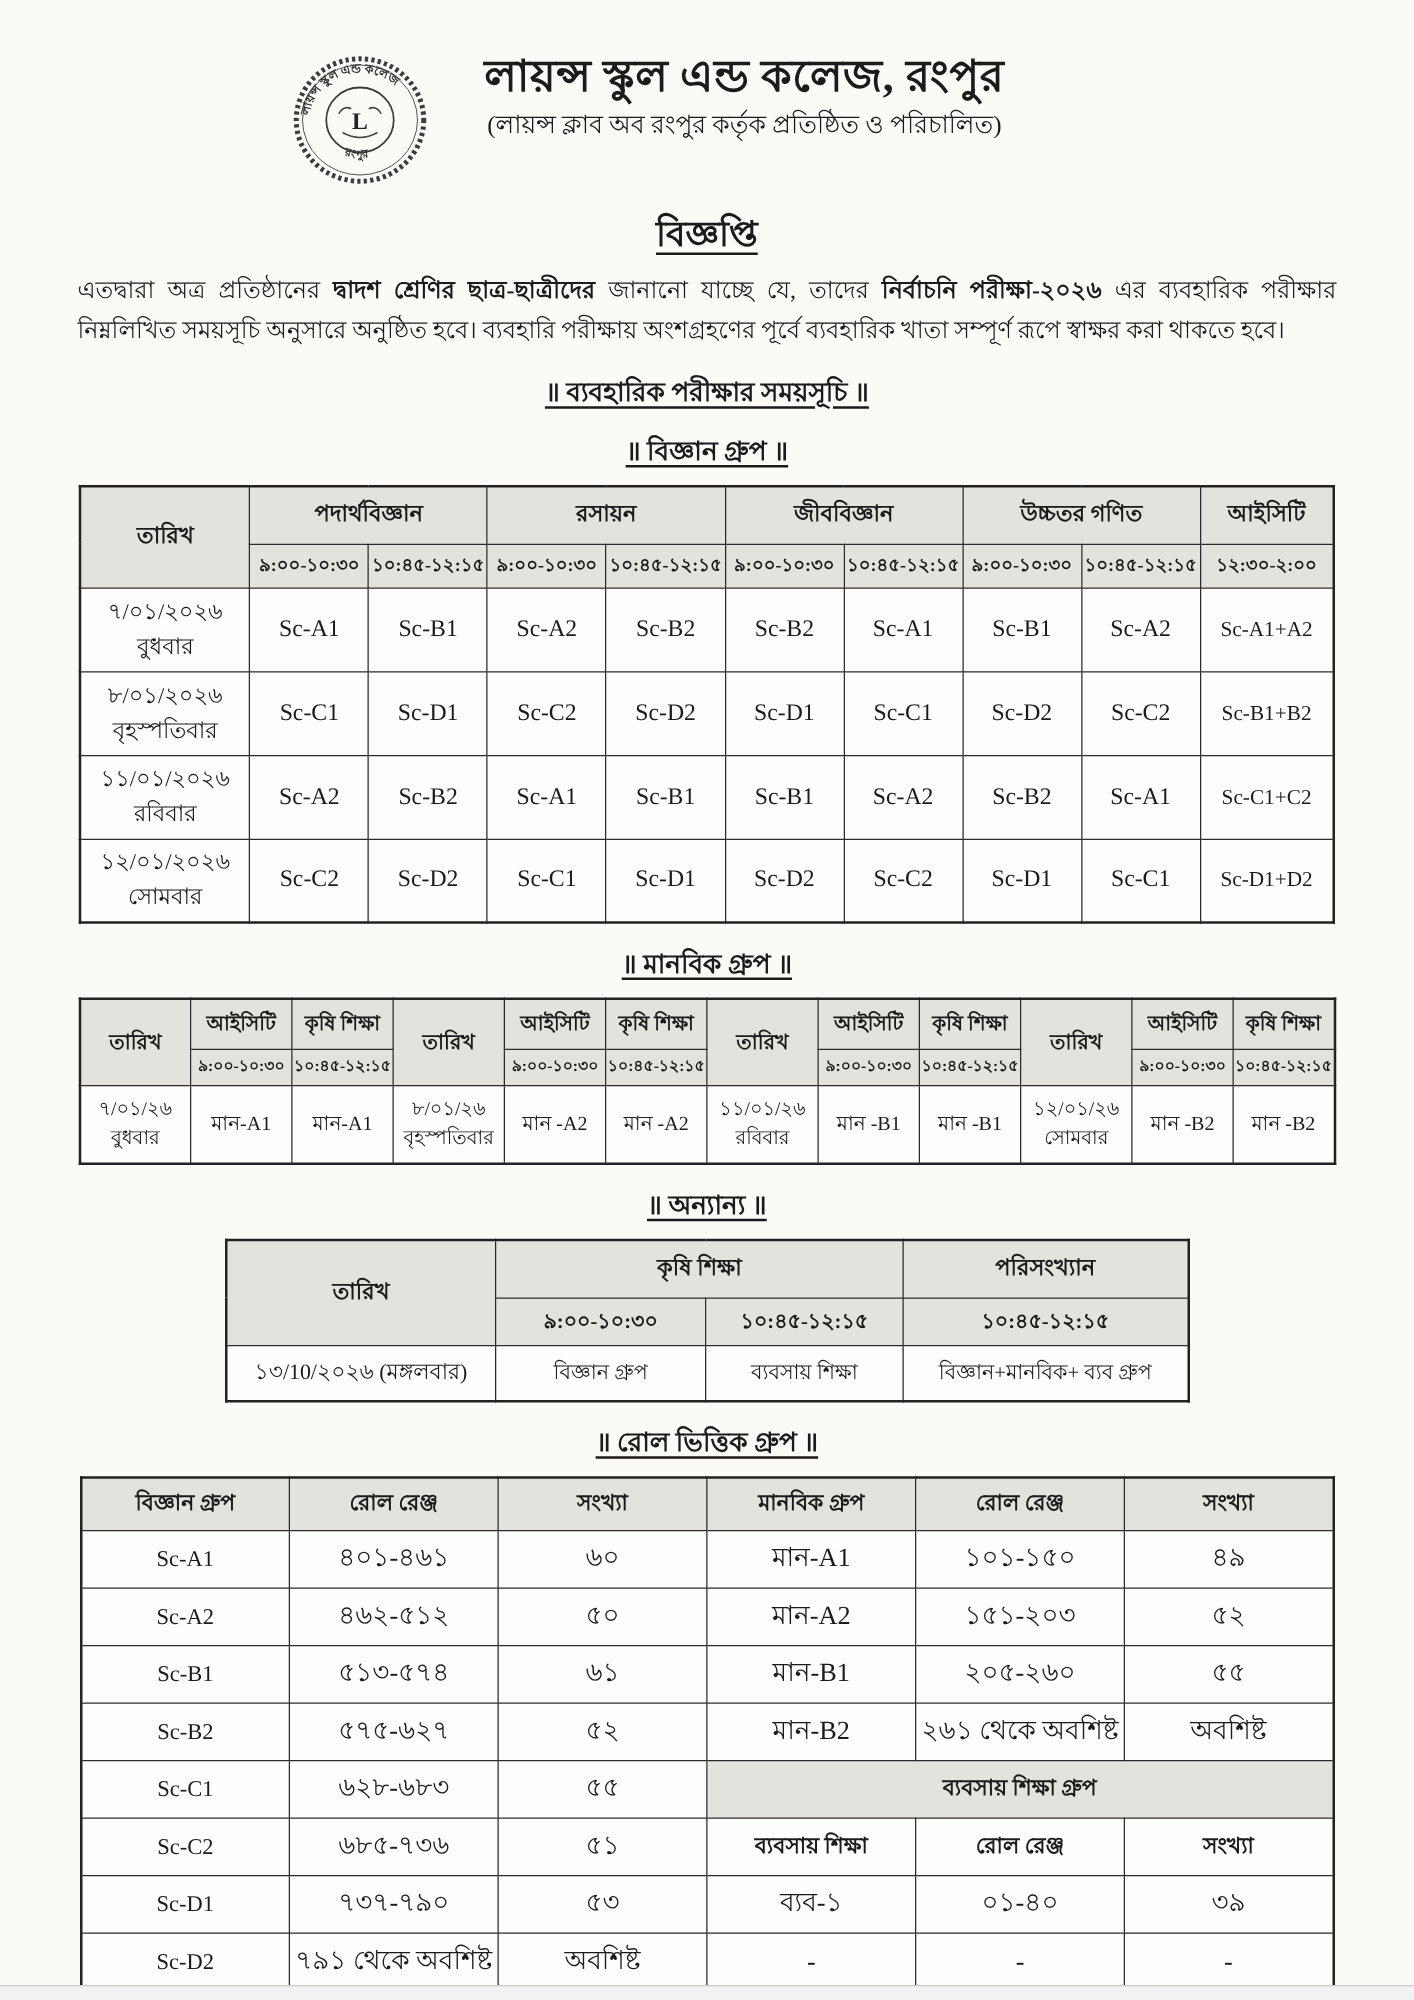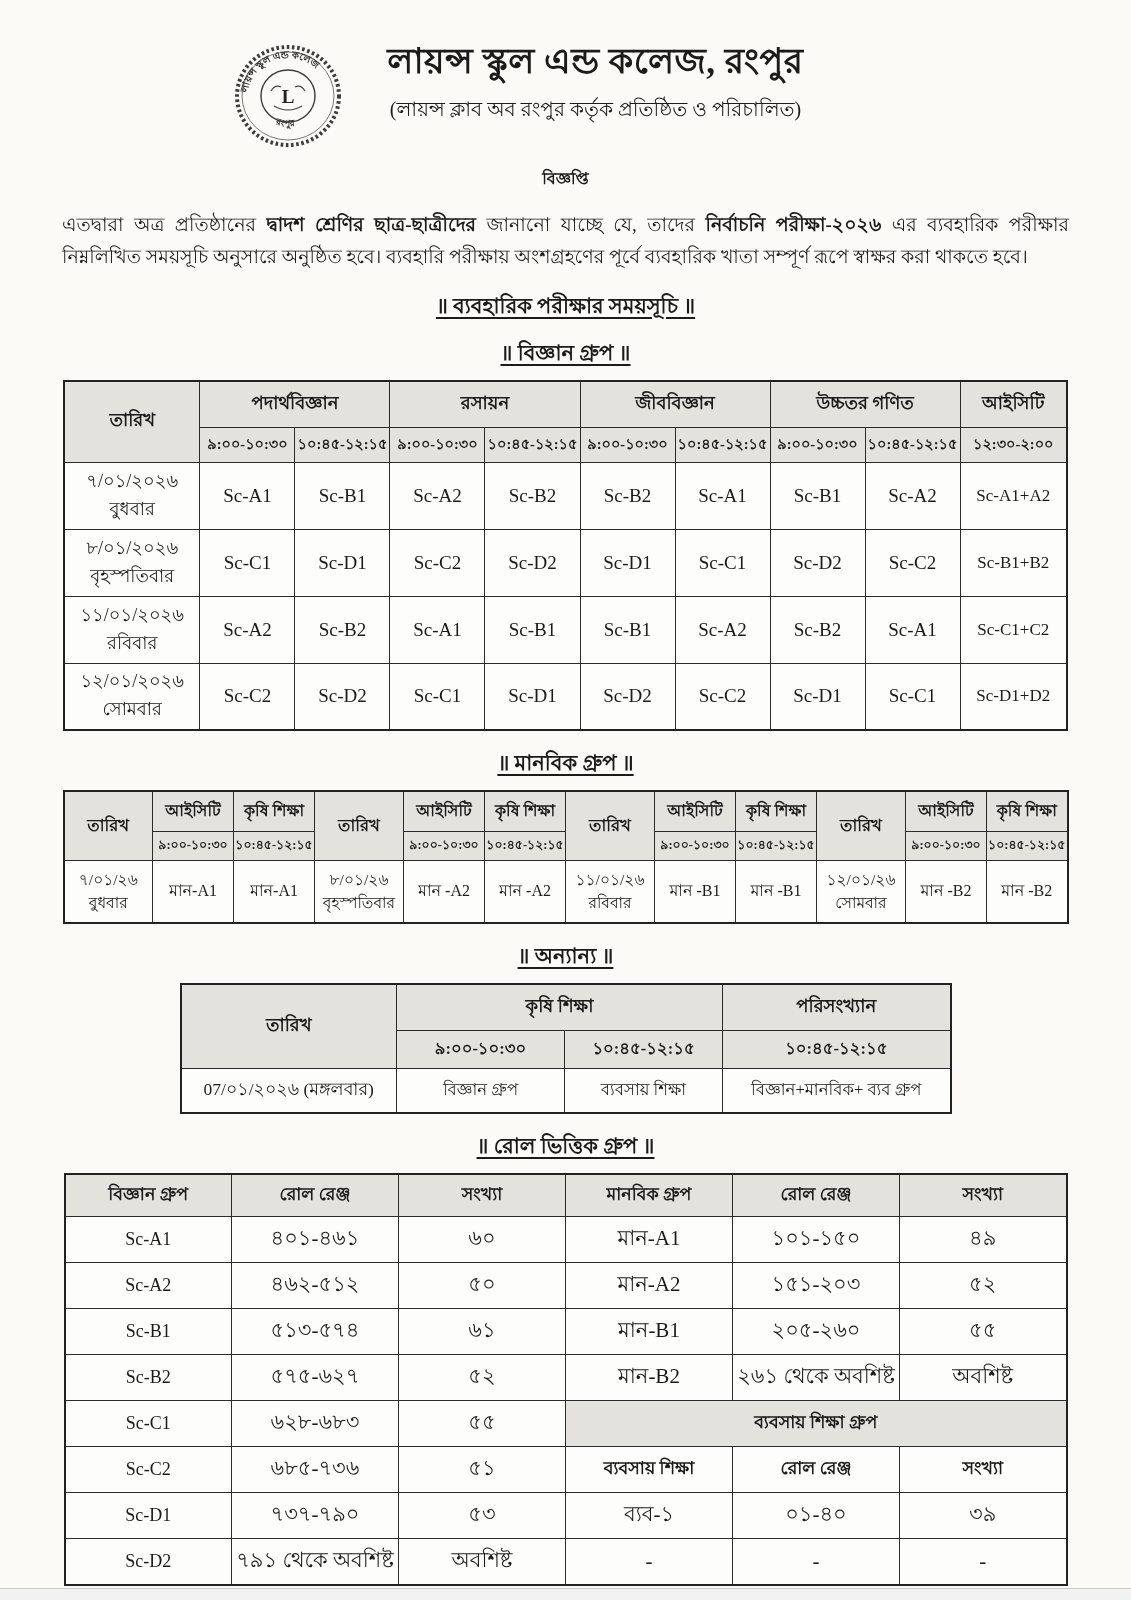--- a/index.html
+++ b/index.html
@@ -10,27 +10,27 @@
     color:#1b1b1b;
   }
   .page { width:1131px; height:1600px; position:relative; background:#fbfaf7; }
   .content { padding:40px 62px 0 62px; }
 
   
   .header { position:relative; height:112px; }
   .logo { position:absolute; left:172px; top:4px; width:108px; height:104px; }
   .head-text { text-align:center; padding-left:60px; }
   .school-name { font-size:35px; font-weight:bold; line-height:1.25; letter-spacing:.5px; }
-  .school-sub { font-size:20px; margin-top:10px; }
-
-  .notice-title { text-align:center; font-size:16px; font-weight:bold; margin-top:14px;
-    text-underline-offset:5px; text-decoration-thickness:1.5px; }
+  .school-sub { font-size:20px; margin-top:0; }
+
+  .notice-title { text-align:center; font-size:28px; font-weight:bold; margin-top:14px;
+    text-decoration:underline; text-underline-offset:5px; text-decoration-thickness:1.5px; }
   .date-line { text-align:right; font-size:19px; margin-top:4px; }
 
-  .intro { font-size:19px; text-align:justify; line-height:1.7; margin-top:16px;font-family:Liberation Serif, serif; }
+  .intro { font-size:19px; text-align:justify; line-height:1.7; margin-top:4px;font-family:Liberation Serif, serif; }
   .bold { font-weight:bold; }
   .u { text-decoration:underline; text-underline-offset:4px; text-decoration-thickness:1.4px; }
 
   .sec-heading { text-align:center; font-size:21px; font-weight:bold; margin-top:16px;
     text-decoration:underline; text-underline-offset:4px; }
   .sec-heading.small-gap { margin-top:12px; }
 
   
   table.tbl { border-collapse:collapse; margin:8px auto 0 auto; table-layout:fixed;
     border:2.5px solid #222; background:#fdfdfb; }
@@ -307,21 +307,21 @@
           <th class="subj">পরিসংখ্যান</th>
         </tr>
         <tr>
           <th class="time">৯:০০-১০:৩০</th>
           <th class="time">১০:৪৫-১২:১৫</th>
           <th class="time">১০:৪৫-১২:১৫</th>
         </tr>
       </thead>
       <tbody>
         <tr>
-          <td class="datecell">07/০১/২০২৬ (মঙ্গলবার)</td>
+          <td class="datecell">১৩/10/২০২৬ (মঙ্গলবার)</td>
           <td>বিজ্ঞান গ্রুপ</td>
           <td>ব্যবসায় শিক্ষা</td>
           <td>বিজ্ঞান+মানবিক+ ব্যব গ্রুপ</td>
         </tr>
       </tbody>
     </table>
 
     <div class="sec-heading">॥ রোল ভিত্তিক গ্রুপ ॥</div>
 
     <table class="tbl roll">

